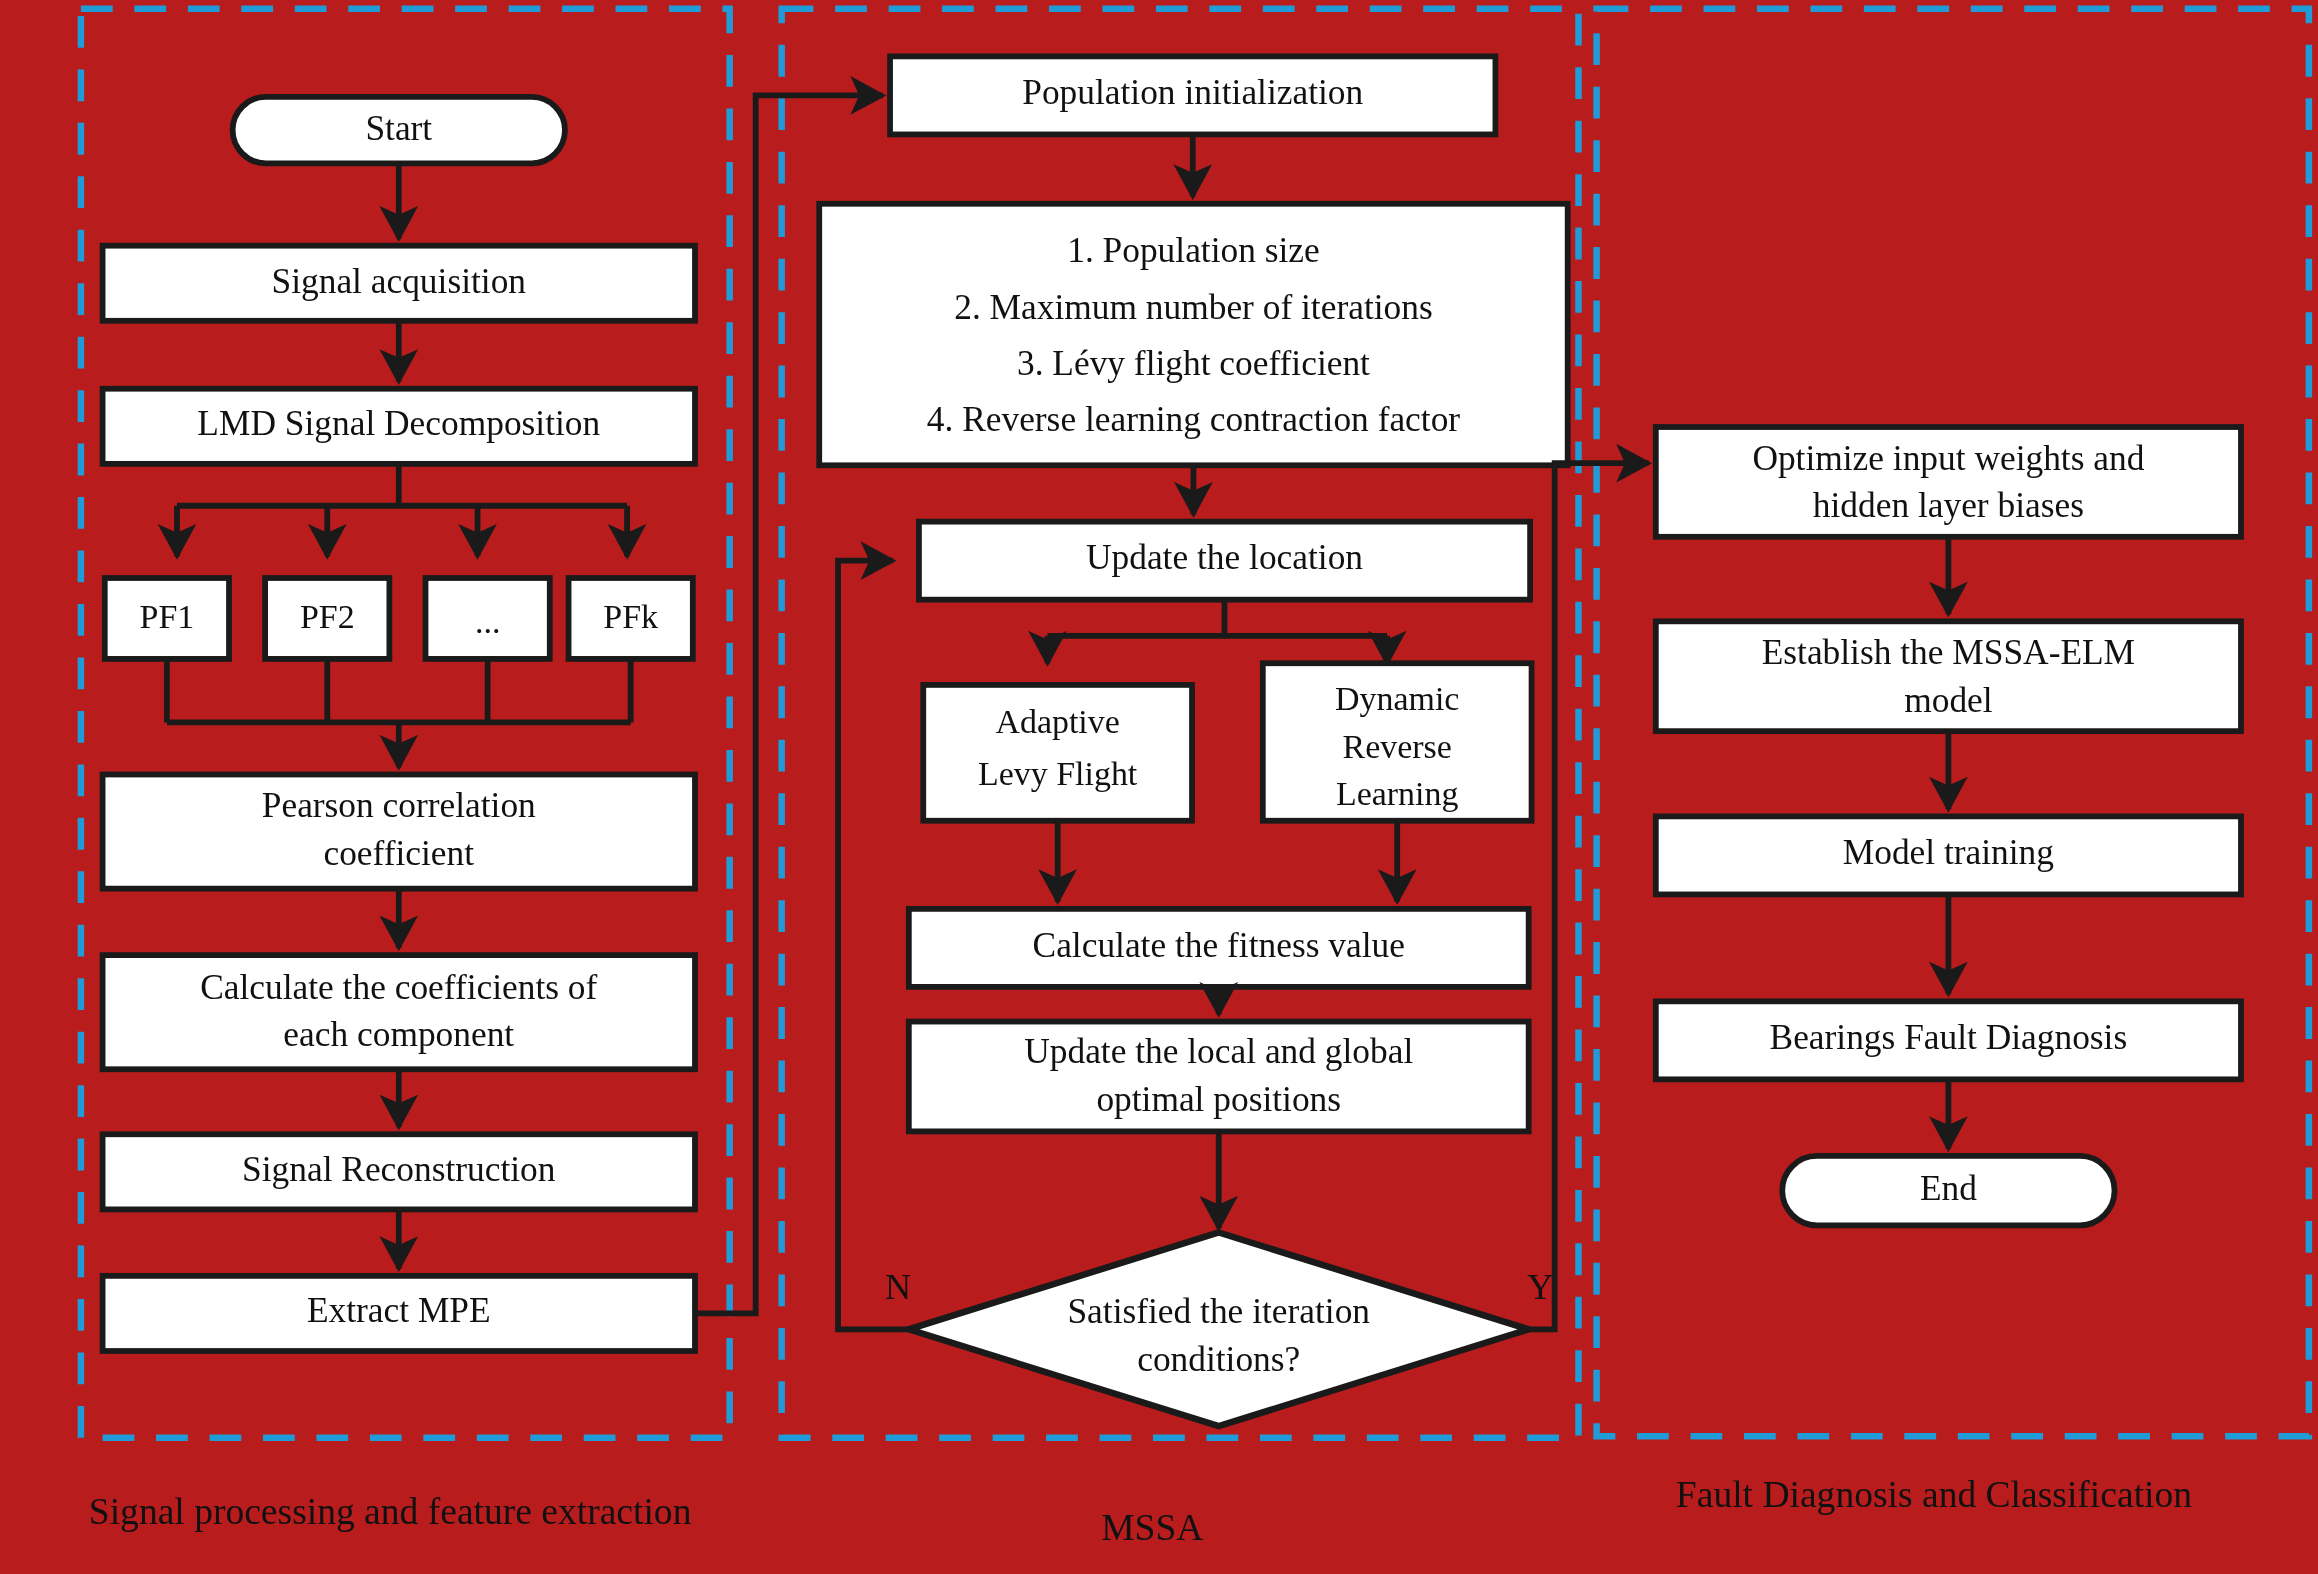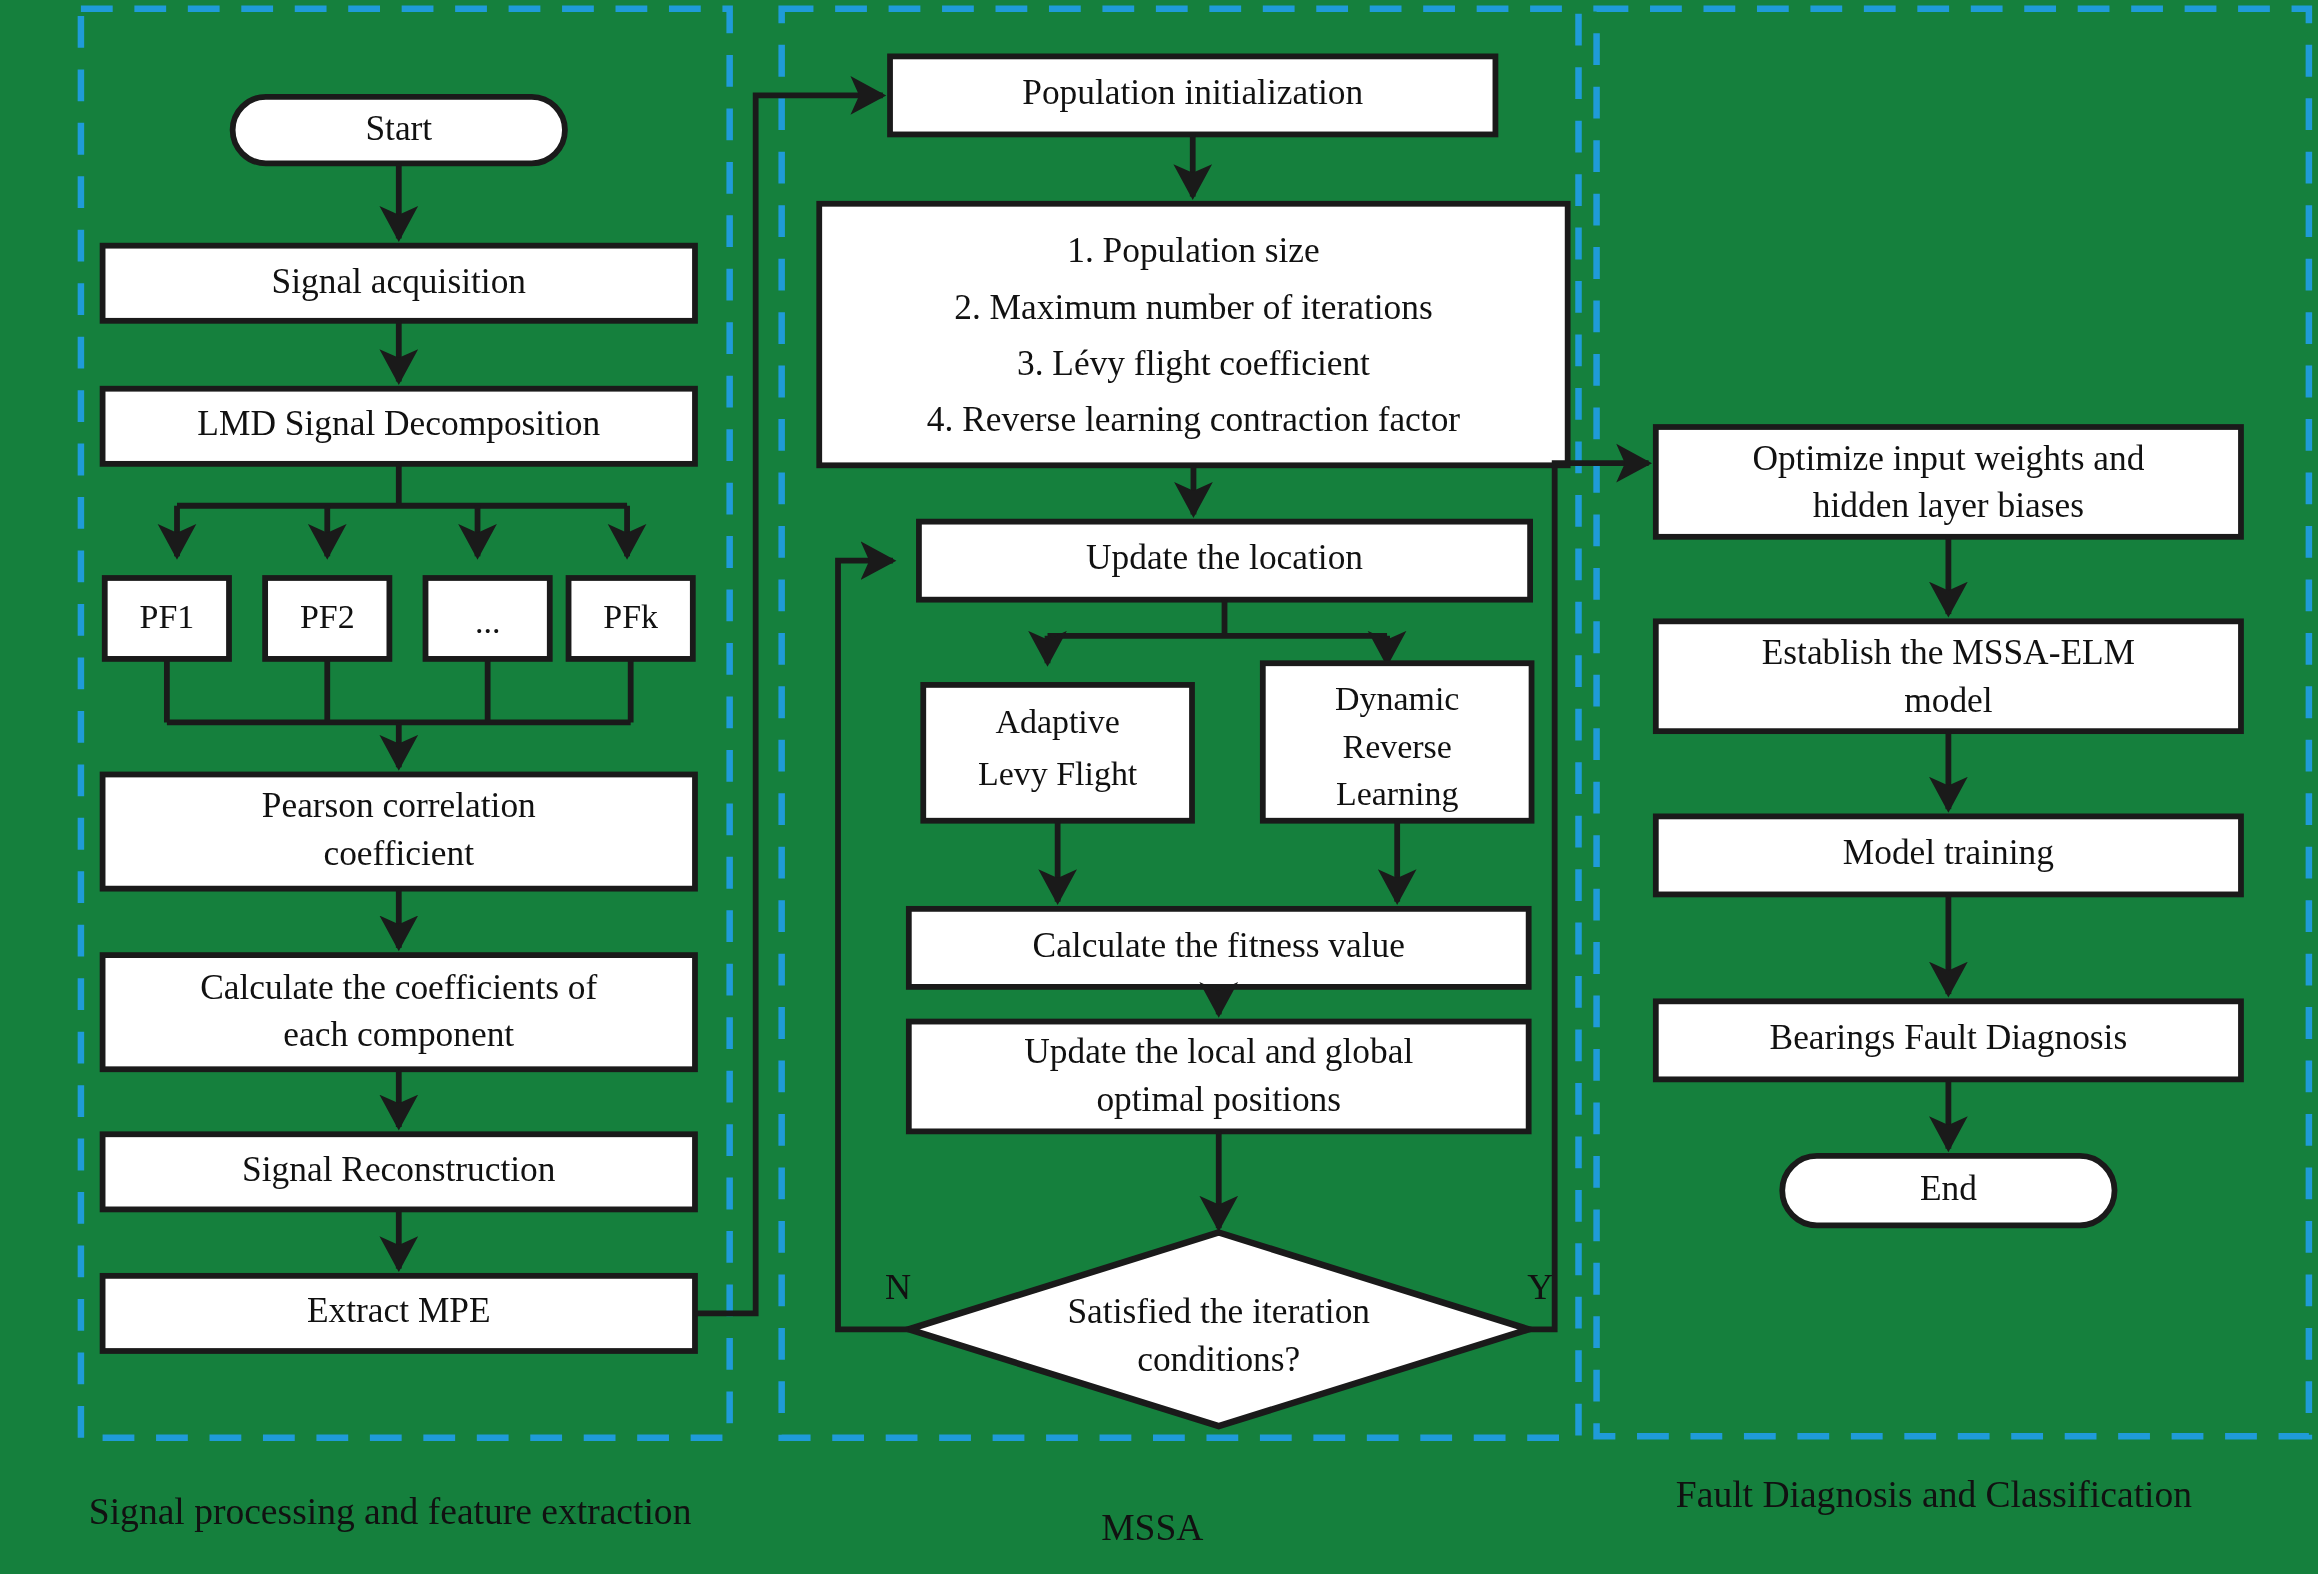--- a/index.html
+++ b/index.html
@@ -1,19 +1,19 @@
 <!DOCTYPE html>
 <html style="font-size:11.6px"><head>
 <meta charset="utf-8">
 <style>
   html,body{margin:0;padding:0;background:#ffffff;}
   #root{
     position:relative;
     width:2319px;height:1575px;
-    background:#15803d;
+    background:#b91c1c;
     font-family:"Liberation Serif", serif;
     overflow:hidden;
   }
   svg{position:absolute;left:0;top:0;width:2319px;height:1575px;}
   .panel{fill:none;stroke-width:9;stroke-linecap:butt;}
   .nodebox{fill:#ffffff;stroke:#1a1a1a;stroke-width:8;}
   .nodediamond{fill:#ffffff;stroke:#1a1a1a;stroke-width:9;stroke-linejoin:miter;}
   .conn{fill:none;stroke:#1a1a1a;stroke-width:8;stroke-linecap:butt;stroke-linejoin:miter;}
   .arrowhead{fill:#1a1a1a;}
   text{fill:#111111;font-family:"Liberation Serif", serif;}

